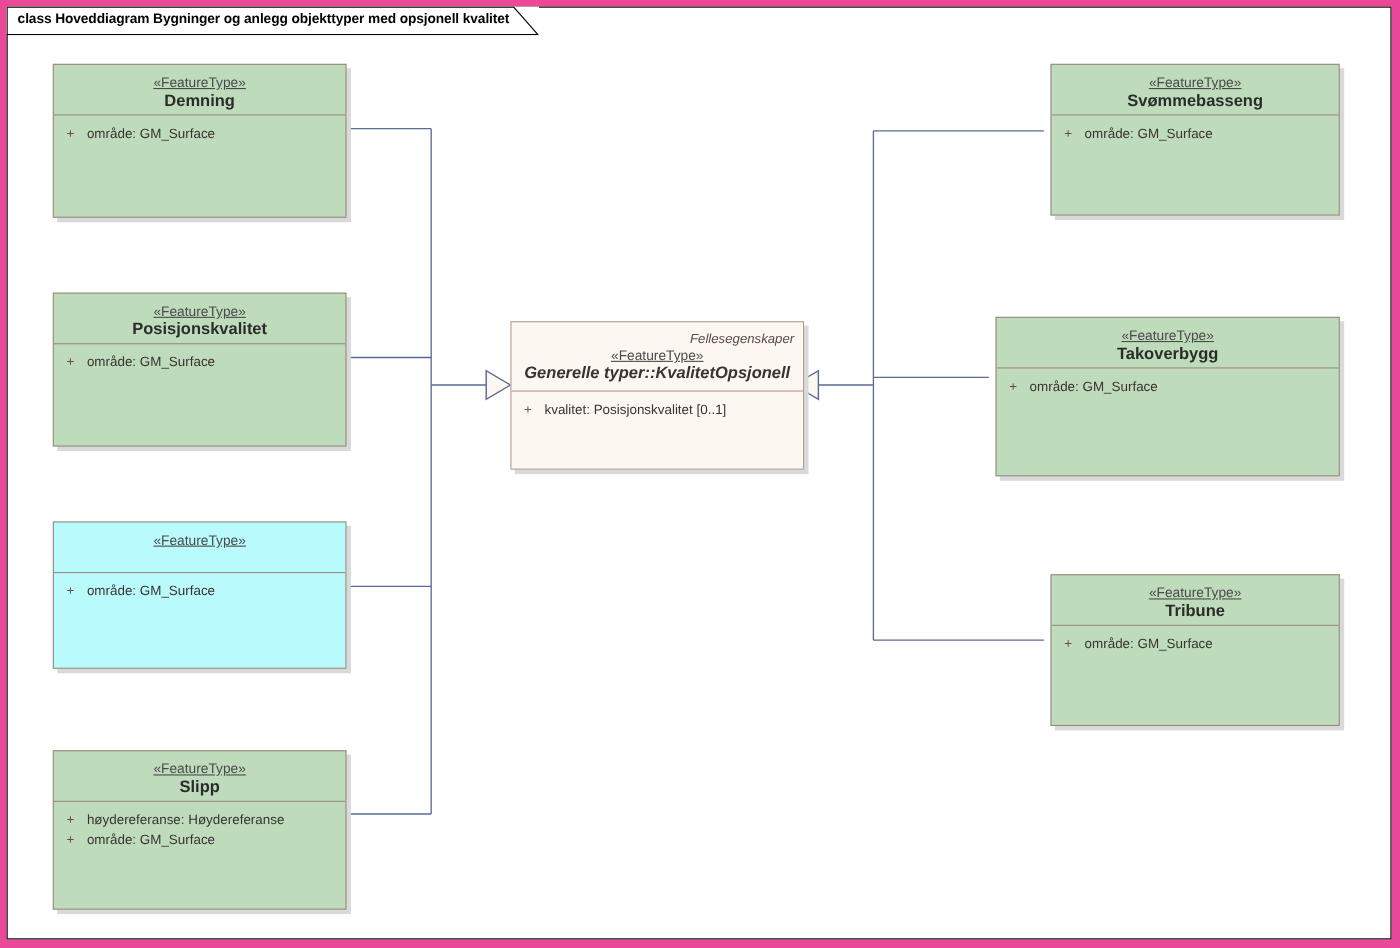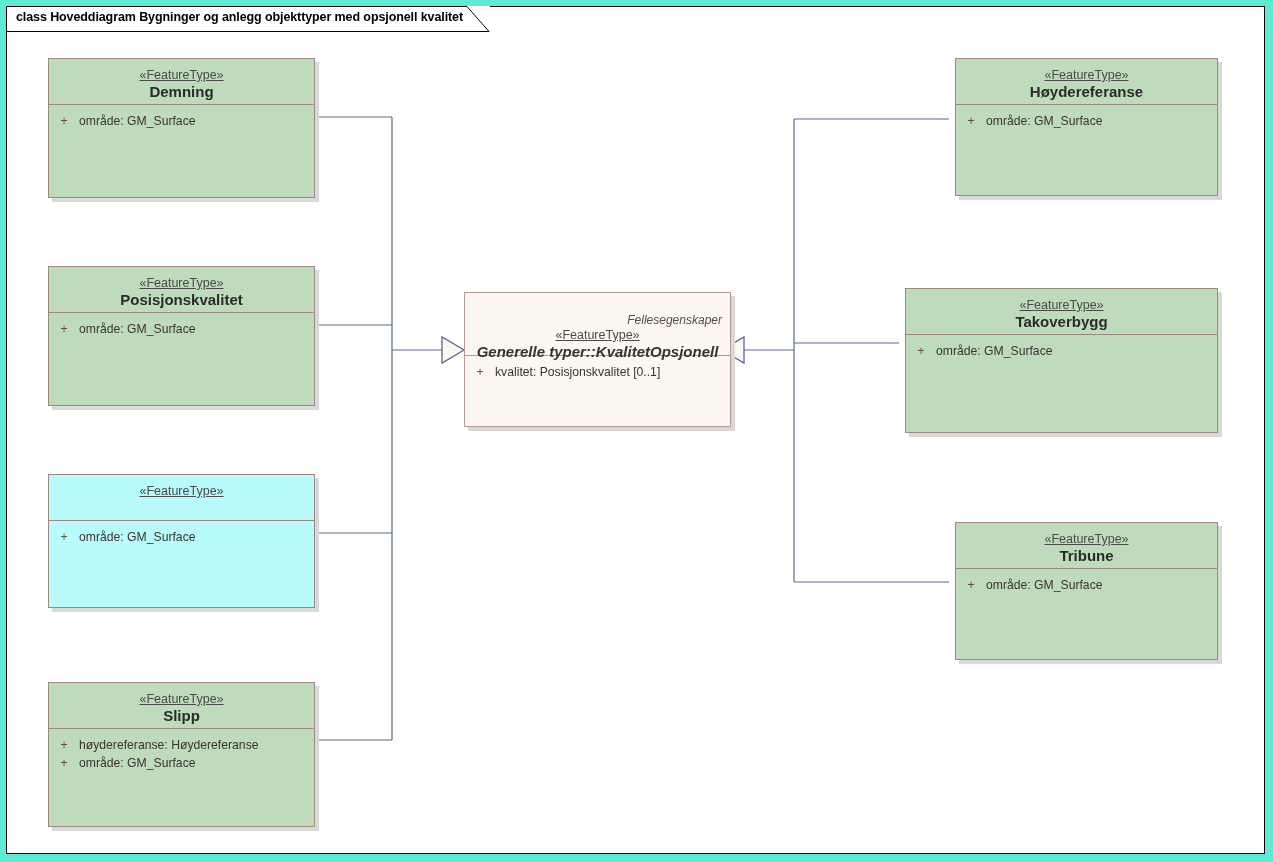--- a/index.html
+++ b/index.html
@@ -7,21 +7,21 @@
     padding: 0;
     background: #ffffff;
   }
   body {
     font-family: "Liberation Sans", sans-serif;
   }
   #canvas {
     position: relative;
     width: 1273px;
     height: 862px;
-    background: #5eead4;
+    background: #ec4899;
     overflow: hidden;
   }
   
   #diagram-frame {
     position: absolute;
     left: 6px;
     top: 6px;
     width: 1259px;
     height: 848px;
     border: 1px solid #000000;
@@ -107,21 +107,21 @@
     position: relative;
     box-sizing: border-box;
     height: 46px;
     border-bottom: 1px solid #9b8a7d;
     text-align: center;
     padding-top: 9px;
   }
   .uml-class.cream .header {
     height: 63px;
     border-bottom-color: #b39b93;
-    padding-top: 19px;
+    padding-top: 7px;
   }
   .stereotype {
     font-size: 12.5px;
     color: #4a4a4a;
     line-height: 15px;
     display: block;
     text-decoration: underline;
   }
   .classname {
     font-size: 15px;
@@ -296,21 +296,21 @@
         </div>
       </div>
     </div>
   </div>
 
   <div class="uml-class green" style="left:955px; top:58px; width:263px; height:138px;">
     <div class="shadow"></div>
     <div class="body">
       <div class="header">
         <span class="stereotype">«FeatureType»</span>
-        <span class="classname">Høydereferanse</span>
+        <span class="classname">Svømmebasseng</span>
       </div>
       <div class="attrs">
         <div class="attr-row">
           <span class="attr-vis">+</span>
           <span class="attr-text">område: GM_Surface</span>
         </div>
       </div>
     </div>
   </div>
 

